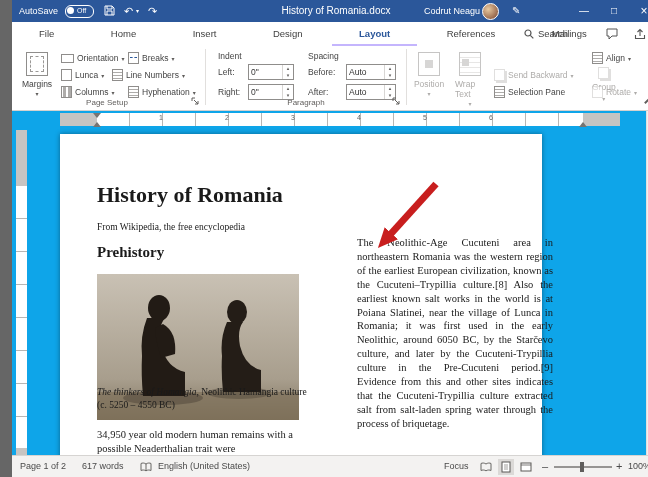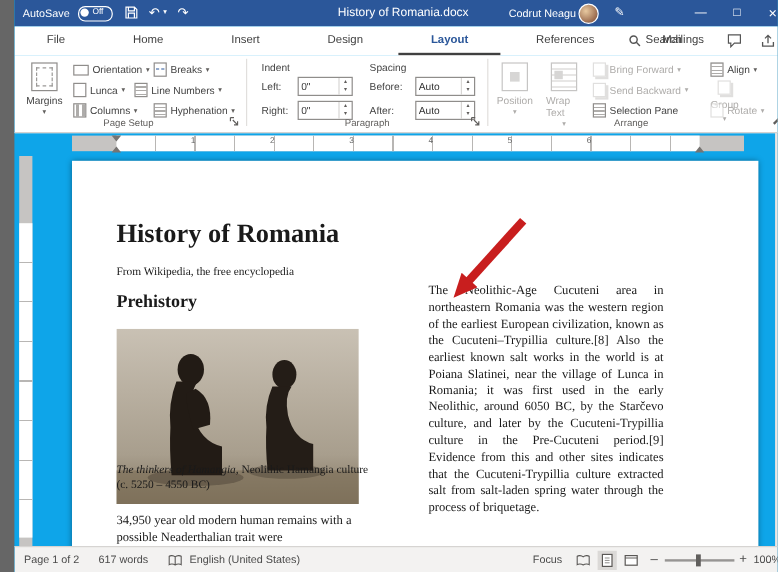--- a/index.html
+++ b/index.html
@@ -6,21 +6,21 @@
   #app{position:relative;width:648px;height:477px;overflow:hidden;background:#0ea5e9;
        font-family:"Liberation Sans",sans-serif;font-size:9px;color:#444;cursor:default;margin-left:12px;}
   .ab{position:absolute;}
   
   #titlebar{left:0;top:0;width:648px;height:22px;background:#2b579a;color:#fff;}
   .tbtxt{color:#fff;font-size:9px;line-height:22px;white-space:nowrap;}
   .winbtn{width:24px;height:22px;text-align:center;line-height:22px;color:#fff;font-size:10px;}
   
   #tabsrow{left:0;top:22px;width:648px;height:24px;background:#fff;}
   .tab{display:inline-block;padding:0 27px;line-height:23px;font-size:9.5px;color:#404040;height:23px;box-sizing:border-box;}
-  .tab.active{border-bottom:3px solid #404040;font-weight:bold;color:#2b579a;line-height:20px;}
+  .tab.active{border-bottom:3px solid #c4b5fd;font-weight:bold;color:#2b579a;line-height:20px;}
   
   #ribbon{left:0;top:46px;width:648px;height:64px;background:#fff;border-bottom:1px solid #d4d2d0;}
   .vsep{width:1px;background:#e1dfdd;top:3px;height:56px;}
   .grplabel{font-size:8px;color:#605e5c;text-align:center;top:51px;height:11px;line-height:11px;}
   .bigb{top:3px;height:56px;display:flex;flex-direction:column;align-items:center;font-size:8.5px;color:#444;text-align:left;line-height:10px;}
   .bigicon{width:20px;height:22px;border:1px solid #8f8d8b;background:#fff;position:relative;margin:3px 0 3px;flex:none;}
   .bigicon.marg:after{content:"";position:absolute;left:3px;top:3px;right:3px;bottom:3px;border:1px dashed #9a9896;}
   .bigicon.pos:after{content:"";position:absolute;left:6px;top:7px;width:8px;height:8px;background:#b0aeac;}
   .bigicon.wrapt{background-image:repeating-linear-gradient(to bottom,transparent 0 4px,#d0cecd 4px 5px);}
   .bigicon.wrapt:after{content:"";position:absolute;left:2px;top:6px;width:7px;height:7px;background:#b0aeac;}
@@ -37,21 +37,21 @@
   .spinbox{height:16px;border:1px solid #8f8d8b;background:#fff;display:flex;box-sizing:border-box;}
   .spinbox input{border:0;outline:0;width:100%;font:8.5px "Liberation Sans",sans-serif;padding:0 2px;color:#333;background:transparent;}
   .spin{width:10px;border-left:1px solid #d8d6d4;display:flex;flex-direction:column;flex:none;}
   .spin span{flex:1;font-size:5px;line-height:7px;text-align:center;color:#605e5c;}
   .rlbl{font-size:8.5px;color:#444;}
   
   .rnum{position:absolute;top:1px;font-size:7px;color:#666;}
   .trid{width:0;height:0;border:4px solid transparent;border-top:5px solid #76747222;border-top-color:#767472;}
   .triu{width:0;height:0;border:4px solid transparent;border-bottom:5px solid #767472;}
   
-  #page{left:48px;top:134px;width:572px;height:340px;background:#fff;box-shadow:0 0 5px rgba(0,0,0,.4);}
+  #page{left:48px;top:134px;width:444px;height:340px;background:#fff;box-shadow:0 0 5px rgba(0,0,0,.4);padding-left:38px;}
   .serif{font-family:"Liberation Serif",serif;color:#1a1a1a;}
   
   #statusbar{left:0;top:455px;width:648px;height:22px;background:#f3f2f1;border-top:1px solid #d6d4d2;z-index:10;font-size:9px;color:#4a4a4a;}
   .stitem{line-height:21px;white-space:nowrap;}
   .viewic{width:16px;height:16px;top:3px;display:flex;align-items:center;justify-content:center;}
   .viewic.sel{background:#dbd9d7;}
 </style>
 </head>
 <body>
 
@@ -201,25 +201,20 @@
     <div class="ab bigb dis" style="left:438px;width:40px;">
       <span class="bigicon wrapt" style="opacity:.5;"></span>
       <span style="width:30px;">Wrap Text</span>
       <span class="chv">▾</span>
     </div>
     <div class="ab bigb dis" style="left:398px;width:38px;">
       <span class="bigicon pos" style="opacity:.5;"></span>
       <span>Position</span>
       <span class="chv">▾</span>
     </div>
-    <div class="ab sbt dis" style="left:480px;top:4px;">
-      <span class="icb dbl"></span>
-      <span>Bring Forward</span>
-      <span class="chv">▾</span>
-    </div>
     <div class="ab sbt dis" style="left:480px;top:21px;">
       <span class="icb dbl"></span>
       <span>Send Backward</span>
       <span class="chv">▾</span>
     </div>
     <div class="ab sbt" style="left:480px;top:38px;align-items:center;">
       <span class="icb lines"></span>
       <span>Selection Pane</span>
     </div>
     <div class="ab sbt" style="left:578px;top:4px;">
@@ -230,21 +225,20 @@
     <div class="ab sbt dis" style="left:578px;top:21px;flex-direction:column;">
       <span class="icb dbl"></span>
       <span>Group</span>
       <span class="chv">▾</span>
     </div>
     <div class="ab sbt dis" style="left:578px;top:38px;">
       <span class="icb"></span>
       <span>Rotate</span>
       <span class="chv">▾</span>
     </div>
-    <div class="ab grplabel" style="left:396px;width:236px;">Arrange</div>
     <span class="ab" style="left:634px;top:52px;width:7px;height:7px;border:solid #605e5c;border-width:2px 2px 0 0;transform:rotate(-45deg);"></span>
   </div>
 
   <div class="ab" style="left:48px;top:113px;width:560px;height:13px;background:#c6c4c2;">
     <div class="ab" style="left:37px;top:0;width:486px;height:13px;background:#fff;background-image:repeating-linear-gradient(to right,transparent 0 32px,#b8b6b4 32px 33px);">
       <span class="rnum" style="left:62px;">1</span>
       <span class="rnum" style="left:128px;">2</span>
       <span class="rnum" style="left:194px;">3</span>
       <span class="rnum" style="left:260px;">4</span>
       <span class="rnum" style="left:326px;">5</span>

